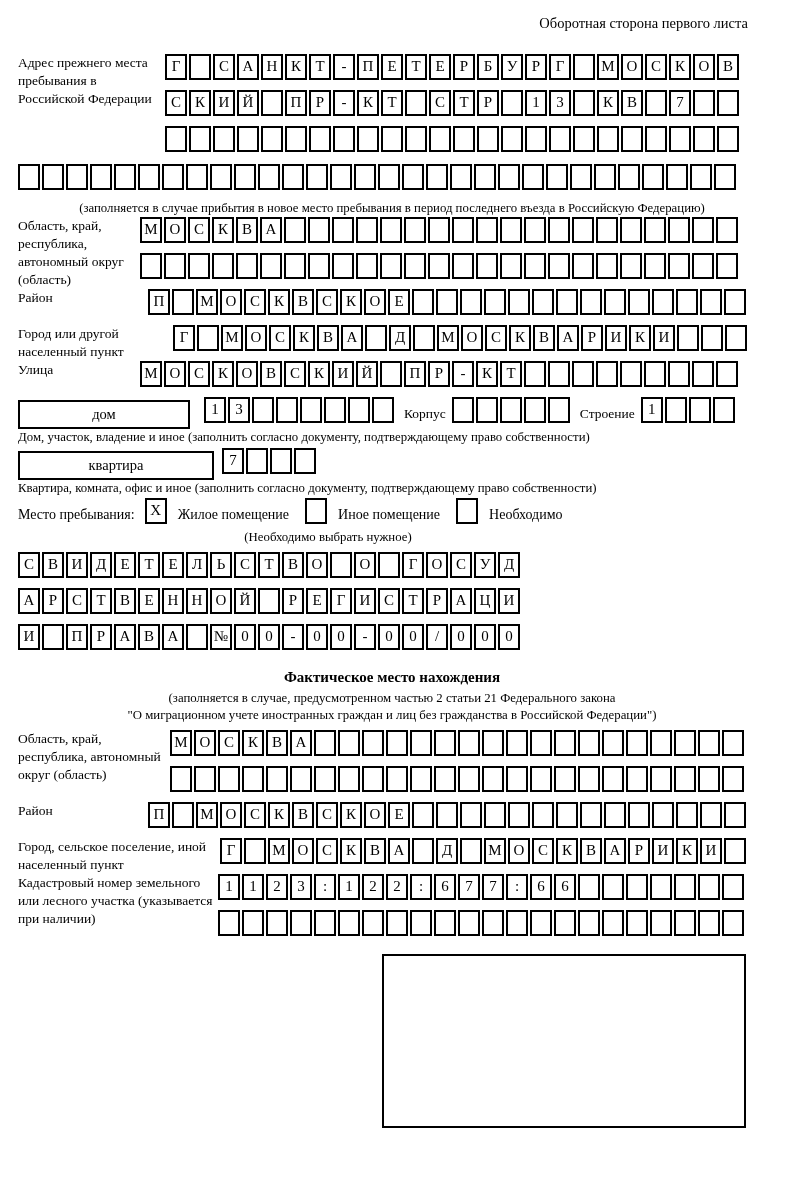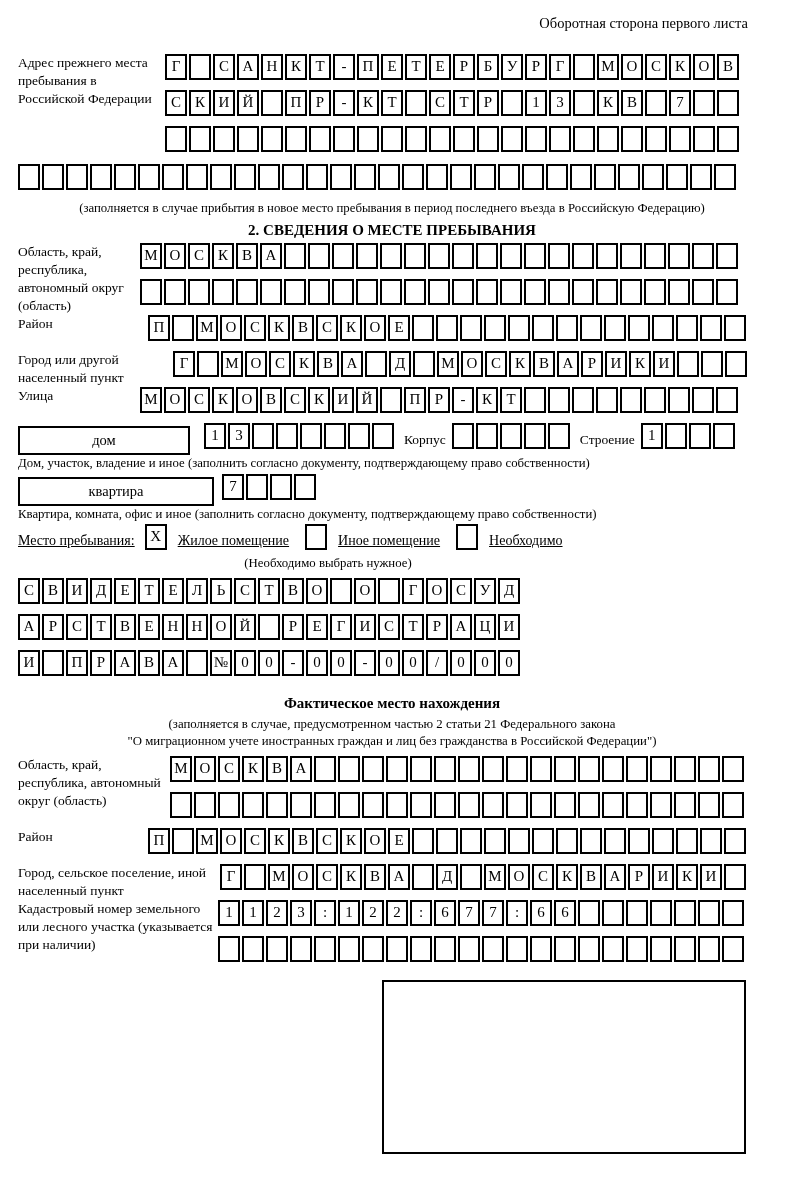--- a/index.html
+++ b/index.html
@@ -23,21 +23,21 @@
   .center{text-align:center;}
   .title{font-weight:bold;font-size:15px;line-height:18px;text-align:center;}
 
   .labelbox{box-sizing:border-box;border:2px solid #000;height:29px;display:flex;
             align-items:center;justify-content:center;font-size:14.5px;flex-shrink:0;}
   .dom-box{width:172px;margin-right:14px;}
   .kv-box{width:196px;margin-right:8px;}
   .domrow{display:flex;align-items:center;height:30px;}
   .inline-lbl{font-size:13.5px;margin:0 6px 0 8px;white-space:nowrap;}
 
-  .mestorow{display:flex;align-items:center;font-size:14px;height:28px;text-decoration:underline;}
+  .mestorow{display:flex;align-items:center;font-size:14px;height:28px;}
   .mesto-lbl{margin-right:10px;white-space:nowrap;}
   .opt{display:flex;align-items:center;margin-right:16px;}
   .optlbl{margin-left:9px;white-space:nowrap;}
 
   .stamp-box{box-sizing:border-box;width:364px;height:174px;border:2px solid #000;margin-left:364px;}
   .stamp-caption{width:392px;margin-left:352px;text-align:center;font-size:13px;line-height:18px;margin-top:6px;}
 
   .mt2{margin-top:2px;} .mt4{margin-top:4px;} .mt6{margin-top:6px;} .mt8{margin-top:8px;}
   .mb4{margin-bottom:4px;}
 </style>
@@ -52,21 +52,20 @@
     <div class="lbl w147">Адрес прежнего места пребывания в Российской Федерации</div>
     <div>
       <div class="cellrow"><span class="cell">Г</span><span class="cell"></span><span class="cell">С</span><span class="cell">А</span><span class="cell">Н</span><span class="cell">К</span><span class="cell">Т</span><span class="cell">-</span><span class="cell">П</span><span class="cell">Е</span><span class="cell">Т</span><span class="cell">Е</span><span class="cell">Р</span><span class="cell">Б</span><span class="cell">У</span><span class="cell">Р</span><span class="cell">Г</span><span class="cell"></span><span class="cell">М</span><span class="cell">О</span><span class="cell">С</span><span class="cell">К</span><span class="cell">О</span><span class="cell">В</span></div>
       <div class="cellrow"><span class="cell">С</span><span class="cell">К</span><span class="cell">И</span><span class="cell">Й</span><span class="cell"></span><span class="cell">П</span><span class="cell">Р</span><span class="cell">-</span><span class="cell">К</span><span class="cell">Т</span><span class="cell"></span><span class="cell">С</span><span class="cell">Т</span><span class="cell">Р</span><span class="cell"></span><span class="cell">1</span><span class="cell">3</span><span class="cell"></span><span class="cell">К</span><span class="cell">В</span><span class="cell"></span><span class="cell">7</span><span class="cell"></span><span class="cell"></span></div>
       <div class="cellrow"><span class="cell"></span><span class="cell"></span><span class="cell"></span><span class="cell"></span><span class="cell"></span><span class="cell"></span><span class="cell"></span><span class="cell"></span><span class="cell"></span><span class="cell"></span><span class="cell"></span><span class="cell"></span><span class="cell"></span><span class="cell"></span><span class="cell"></span><span class="cell"></span><span class="cell"></span><span class="cell"></span><span class="cell"></span><span class="cell"></span><span class="cell"></span><span class="cell"></span><span class="cell"></span><span class="cell"></span></div>
     </div>
   </div>
   <div class="cellrow mt2"><span class="cell"></span><span class="cell"></span><span class="cell"></span><span class="cell"></span><span class="cell"></span><span class="cell"></span><span class="cell"></span><span class="cell"></span><span class="cell"></span><span class="cell"></span><span class="cell"></span><span class="cell"></span><span class="cell"></span><span class="cell"></span><span class="cell"></span><span class="cell"></span><span class="cell"></span><span class="cell"></span><span class="cell"></span><span class="cell"></span><span class="cell"></span><span class="cell"></span><span class="cell"></span><span class="cell"></span><span class="cell"></span><span class="cell"></span><span class="cell"></span><span class="cell"></span><span class="cell"></span><span class="cell"></span></div>
   <div class="caption center mt2">(заполняется в случае прибытия в новое место пребывания в период последнего въезда в Российскую Федерацию)</div>
 
-  <div class="title mt4 mb4">2. СВЕДЕНИЯ О МЕСТЕ ПРЕБЫВАНИЯ</div>
 
   <div class="frow">
     <div class="lbl w122">Область, край, республика, автономный округ (область)</div>
     <div>
       <div class="cellrow"><span class="cell">М</span><span class="cell">О</span><span class="cell">С</span><span class="cell">К</span><span class="cell">В</span><span class="cell">А</span><span class="cell"></span><span class="cell"></span><span class="cell"></span><span class="cell"></span><span class="cell"></span><span class="cell"></span><span class="cell"></span><span class="cell"></span><span class="cell"></span><span class="cell"></span><span class="cell"></span><span class="cell"></span><span class="cell"></span><span class="cell"></span><span class="cell"></span><span class="cell"></span><span class="cell"></span><span class="cell"></span><span class="cell"></span></div>
       <div class="cellrow"><span class="cell"></span><span class="cell"></span><span class="cell"></span><span class="cell"></span><span class="cell"></span><span class="cell"></span><span class="cell"></span><span class="cell"></span><span class="cell"></span><span class="cell"></span><span class="cell"></span><span class="cell"></span><span class="cell"></span><span class="cell"></span><span class="cell"></span><span class="cell"></span><span class="cell"></span><span class="cell"></span><span class="cell"></span><span class="cell"></span><span class="cell"></span><span class="cell"></span><span class="cell"></span><span class="cell"></span><span class="cell"></span></div>
     </div>
   </div>
 
   <div class="frow">

